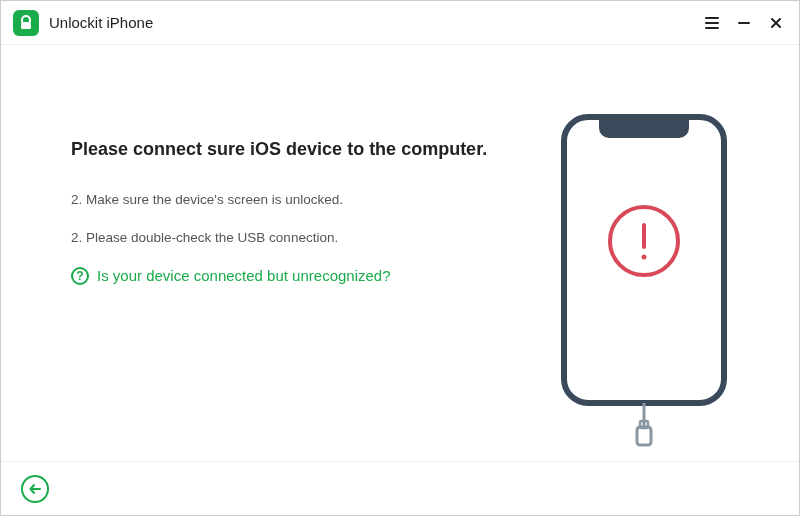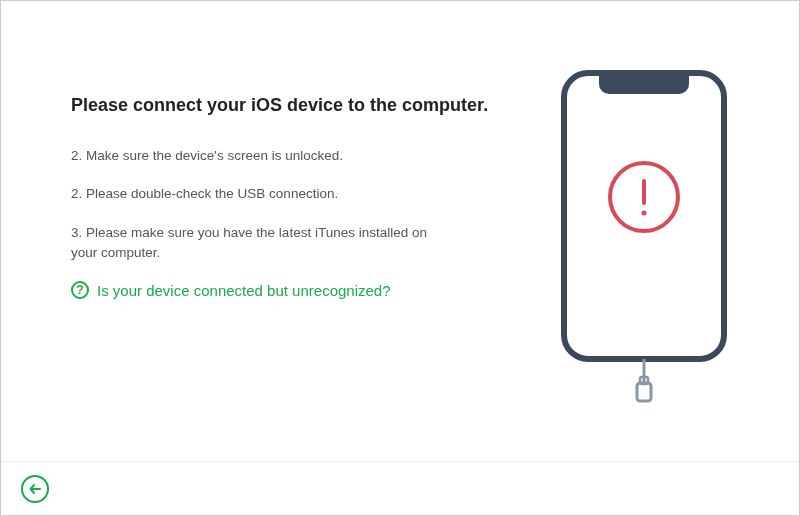--- a/index.html
+++ b/index.html
@@ -20,28 +20,52 @@
   .help-link { color:#1aab4a; font-size:15px; text-decoration:none; cursor:pointer; }
   .illus { width: 210px; display:flex; flex-direction:column; align-items:center; padding-top: 36px; }
   .footer { height: 54px; border-top: 1px solid #eee; display:flex; align-items:center; padding: 0 20px; }
   .back-btn { width: 28px; height: 28px; border: 2px solid #1aab4a; border-radius: 50%; display:flex; align-items:center; justify-content:center; cursor:pointer; }
 </style>
 </head>
 <body>
 
 <div class="window">
 
+  <div class="titlebar">
+    <div class="app-icon">
+      <svg width="16" height="16" viewBox="0 0 16 16">
+          <path d="M4 7 V5 a4 4 0 0 1 8 0 v2" fill="none" stroke="#fff" stroke-width="2"></path>
+          <rect x="3" y="7" width="10" height="7" rx="1.5" fill="#fff"></rect>
+        </svg>
+    </div>
+    <div class="app-title">Unlockit iPhone</div>
+    <div class="titlebar-spacer"></div>
+    <div class="title-btn">
+      <svg width="16" height="16" viewBox="0 0 16 16">
+          <path d="M2 3h12M2 8h12M2 13h12" stroke="#222" stroke-width="2" stroke-linecap="round"></path>
+        </svg>
+    </div>
+    <div class="title-btn">
+      <svg width="14" height="14" viewBox="0 0 14 14">
+          <path d="M2 7h10" stroke="#222" stroke-width="2" stroke-linecap="round"></path>
+        </svg>
+    </div>
+    <div class="title-btn">
+      <svg width="14" height="14" viewBox="0 0 14 14">
+          <path d="M3 3l8 8M11 3l-8 8" stroke="#222" stroke-width="2" stroke-linecap="round"></path>
+        </svg>
+    </div>
+  </div>
 
   <div class="content">
     <div class="left">
-      <div class="heading">Please connect your iOS device to the computer.</div>
+      <div class="heading">Please connect sure iOS device to the computer.</div>
       <ul class="steps">
         <li>2. Make sure the device's screen is unlocked.</li>
         <li>2. Please double-check the USB connection.</li>
-        <li>3. Please make sure you have the latest iTunes installed on your computer.</li>
       </ul>
       <div class="help-row">
         <div class="help-icon">?</div>
         <a class="help-link">Is your device connected but unrecognized?</a>
       </div>
     </div>
 
     <div class="illus">
       <svg width="190" height="340" viewBox="0 0 190 340">
         <rect x="15" y="6" width="160" height="286" rx="24" ry="24" fill="none" stroke="#3a4a5a" stroke-width="6"></rect>

